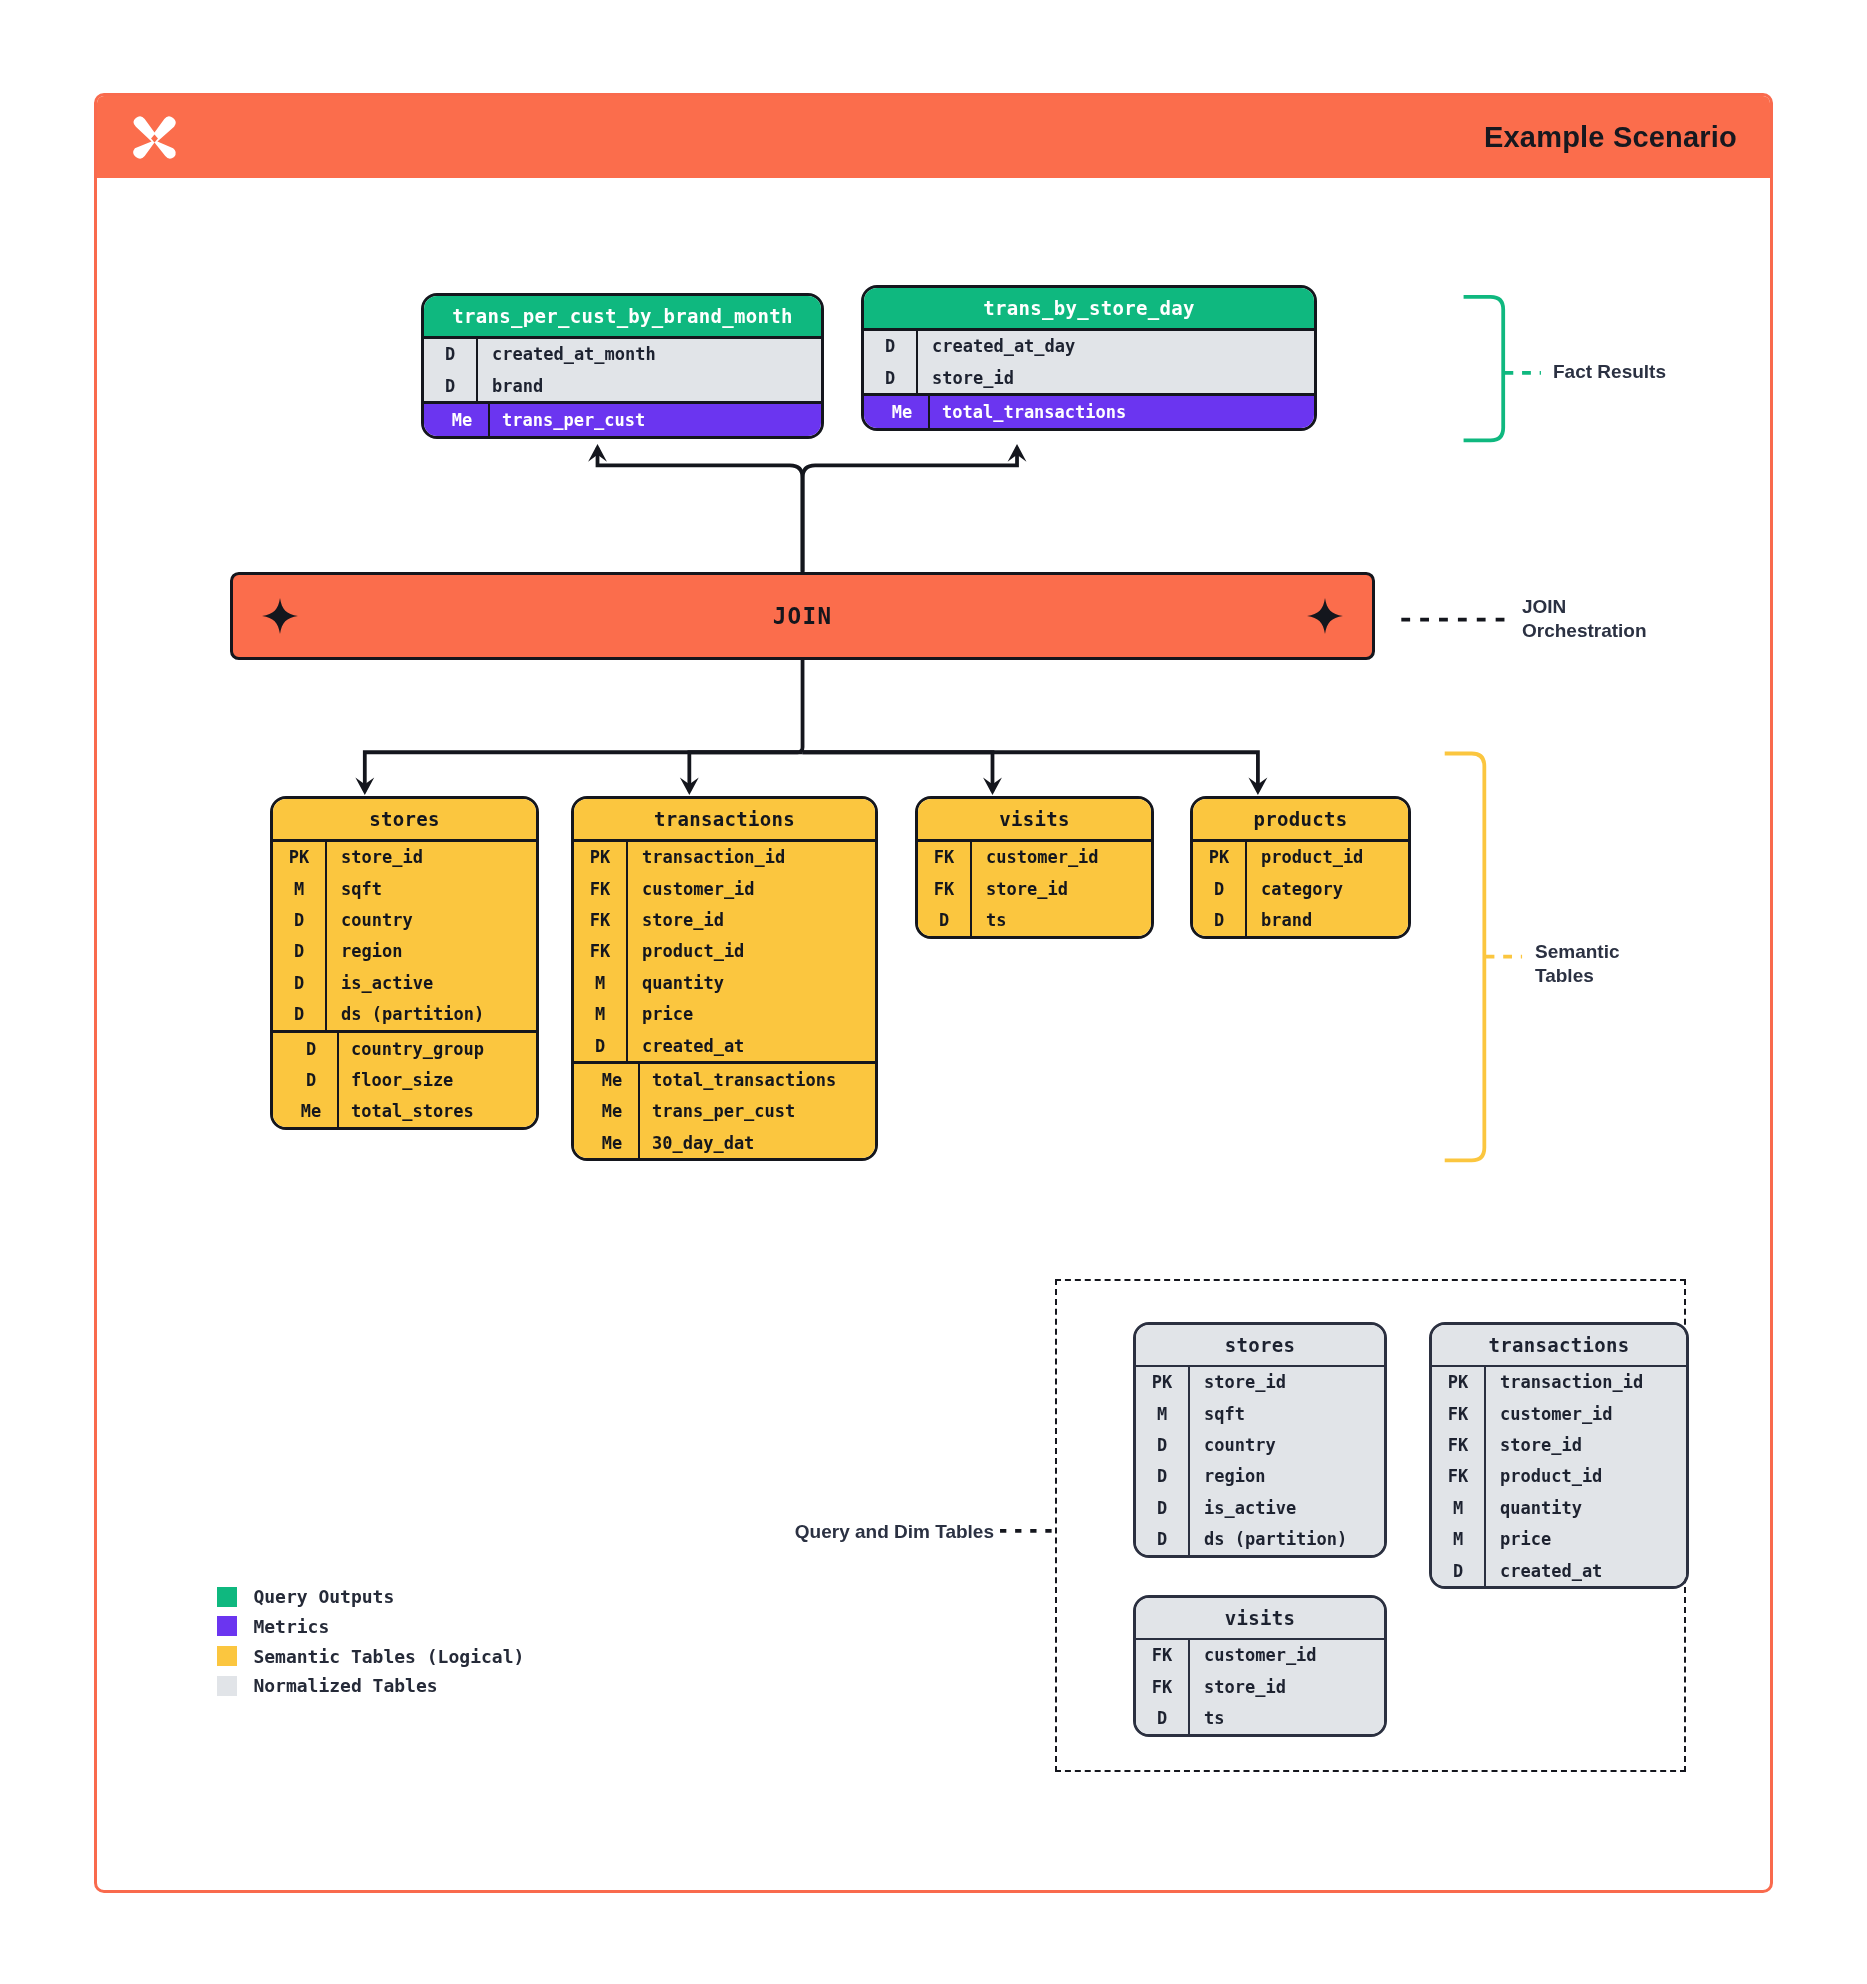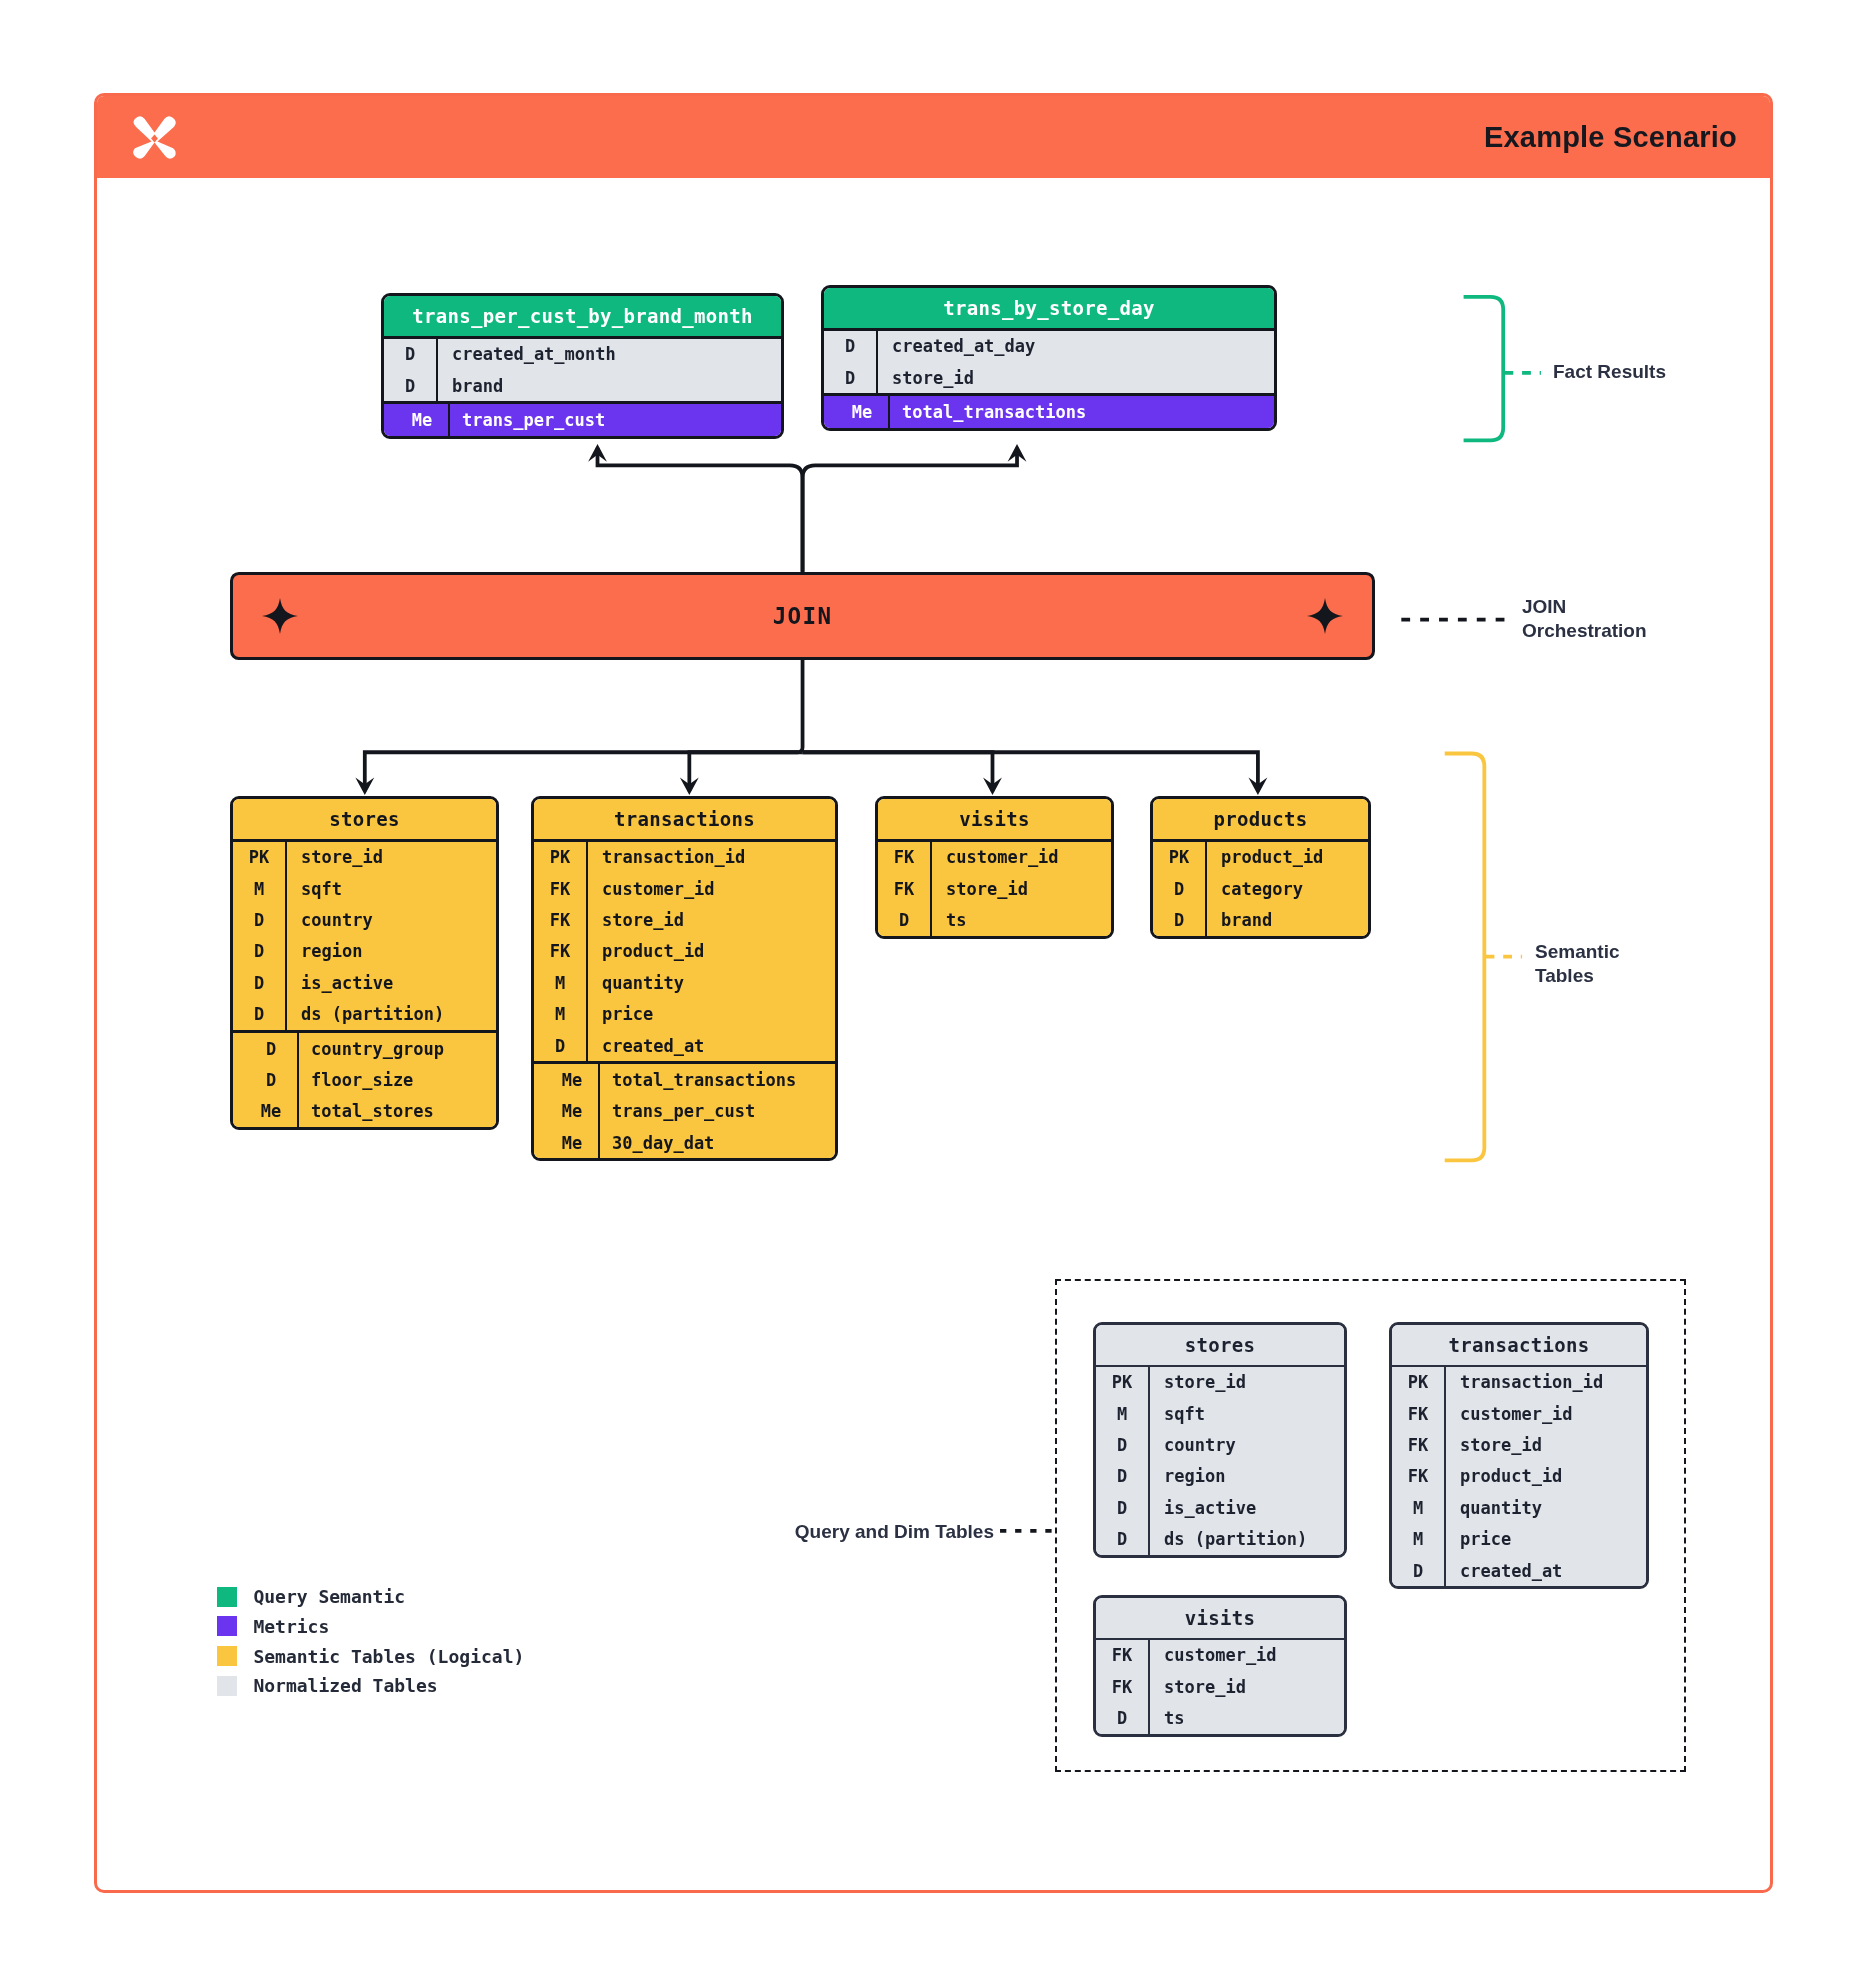--- a/index.html
+++ b/index.html
@@ -15,22 +15,22 @@
         background:#fb6d4c;display:flex;align-items:center;
         justify-content:space-between;padding:0 33px;box-sizing:border-box;}
   #logo{width:49px;height:49px;}
   #headerTitle{font-size:29px;font-weight:bold;color:#16181f;letter-spacing:0.2px;}
 
   
   #wires{position:absolute;left:0;top:0;width:1868px;height:1985px;
          pointer-events:none;z-index:1;}
 
   
-  .node{position:absolute;z-index:3;border:3.1px solid #14161d;border-radius:9px;
-        overflow:hidden;box-sizing:border-box;}
+  .node{position:absolute;z-index:3;border:3.1px solid #14161d;border-radius:16px;
+        overflow:hidden;box-sizing:border-box;margin-left:40px;}
   .node .ttl{font-size:19px;font-weight:bold;text-align:center;padding:8.8px 10px;
              letter-spacing:0.3px;}
   .node .rows{border-top:3.1px solid #14161d;}
   .rw{display:flex;align-items:center;font-size:17px;font-weight:bold;}
   .rw .k{width:52px;flex:none;text-align:center;padding:5.7px 0;}
   .rw .v{padding:5.7px 0 5.7px 14px;border-left:2.5px solid #14161d;flex:1;
          white-space:pre;}
   .seg-split{border-top:3.1px solid #14161d;}
 
   
@@ -386,21 +386,21 @@
 <div class="annot" style="left:1535px;top:940px;">
   <div>Semantic</div>
   <div>Tables</div>
 </div>
 
 <div class="annot" style="left:755px;top:1520px;width:239px;text-align:right;">Query and Dim Tables</div>
 
 <div id="legend">
   <div class="lg">
     <span class="sw" style="background:#0fb87f;"></span>
-    <span class="lgt mono">Query Semantic</span>
+    <span class="lgt mono">Query Outputs</span>
     </div>
   <div class="lg">
     <span class="sw" style="background:#6b35f0;"></span>
     <span class="lgt mono">Metrics</span>
     </div>
   <div class="lg">
     <span class="sw" style="background:#fbc63f;"></span>
     <span class="lgt mono">Semantic Tables (Logical)</span>
     </div>
   <div class="lg">

